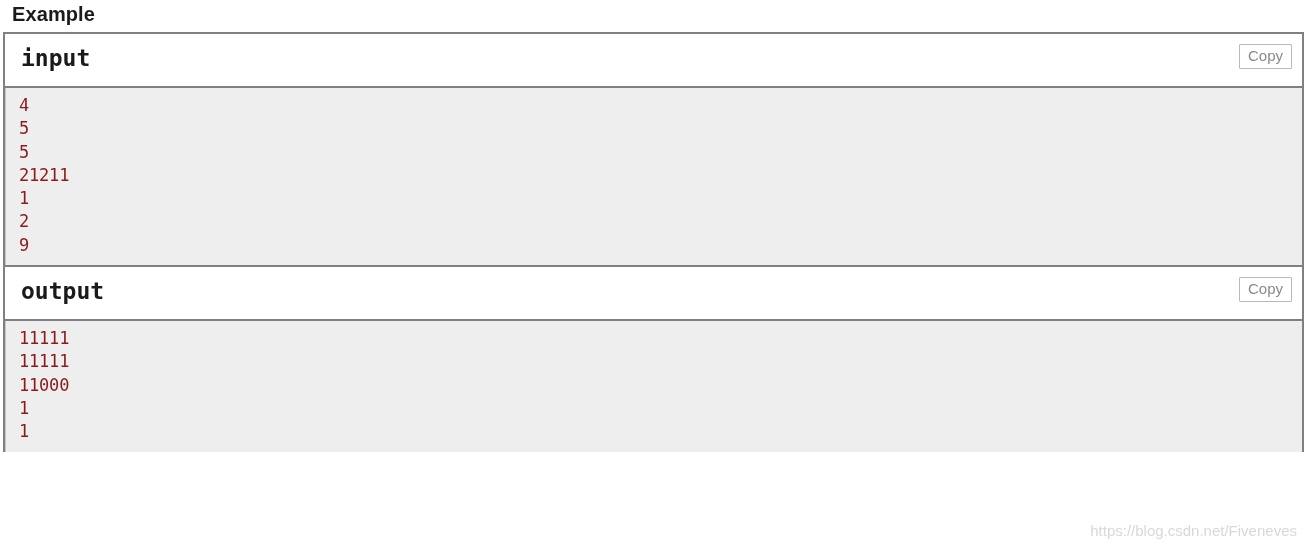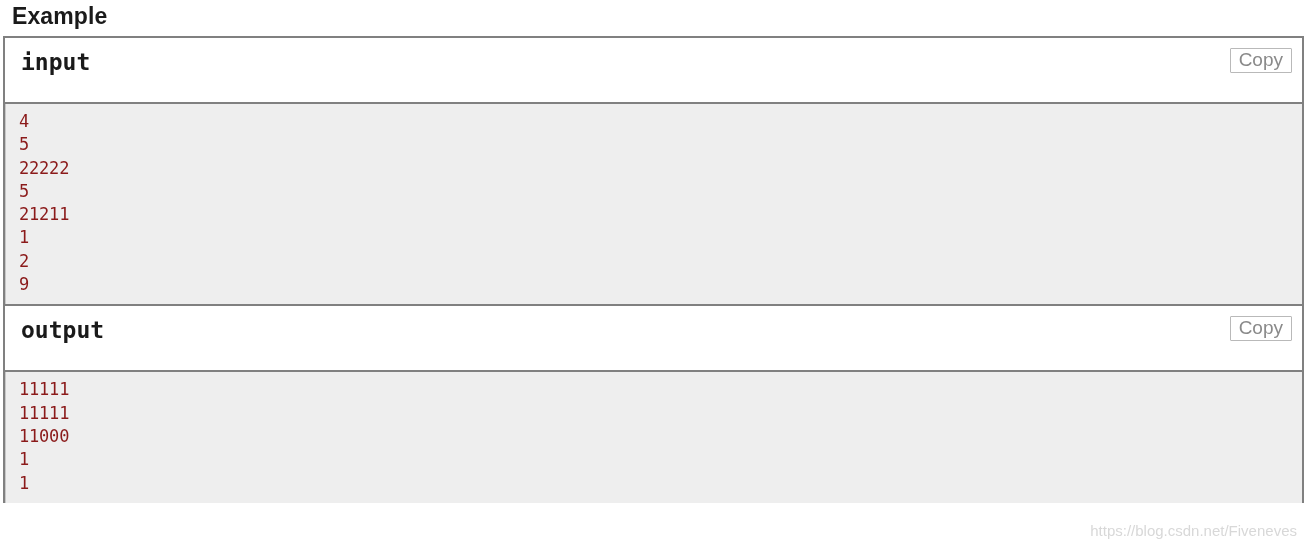--- a/index.html
+++ b/index.html
@@ -9,21 +9,21 @@
   }
   body {
     width: 1313px;
     height: 553px;
     font-family: "Liberation Sans", sans-serif;
     overflow: hidden;
     position: relative;
   }
 
   #page-title {
-    font-size: 23px;
+    font-size: 20px;
     font-weight: bold;
     color: #1a1a1a;
     padding: 3px 2px 6px 12px;
     letter-spacing: 0.1px;
   }
 
   .sample-tests {
     margin: 0 9px 0 3px;
     border: 2px solid #808080;
     border-bottom: none;
@@ -35,32 +35,32 @@
     position: relative;
   }
 
   .block-title {
     background: #ffffff;
     font-family: "DejaVu Sans Mono", monospace;
     font-size: 23px;
     font-weight: bold;
     color: #1a1a1a;
     padding: 8px 0 8px 16px;
-    height: 64px;
+    height: 52px;
     box-sizing: border-box;
     line-height: 32px;
     position: relative;
   }
 
   .copy-btn {
     position: absolute;
     top: 10px;
     right: 10px;
     font-family: "Liberation Sans", sans-serif;
-    font-size: 19px;
+    font-size: 15px;
     font-weight: normal;
     color: #8a8a8a;
     background: #ffffff;
     border: 1px solid #b9b9b9;
     padding: 2px 8px 3px 8px;
     line-height: 18px;
     cursor: pointer;
     border-radius: 1px;
   }
 
@@ -108,21 +108,20 @@
 
   <div class="sample-block">
     <div class="block-title">
       <span>input</span>
       <button class="copy-btn">Copy</button>
     </div>
     <div class="block-divider"></div>
     <div class="data-pane">
       <div class="data-line">4</div>
       <div class="data-line">5</div>
-      <div class="data-line">22222</div>
       <div class="data-line">5</div>
       <div class="data-line">21211</div>
       <div class="data-line">1</div>
       <div class="data-line">2</div>
       <div class="data-line">9</div>
     </div>
   </div>
 
   <div class="block-divider"></div>
 

